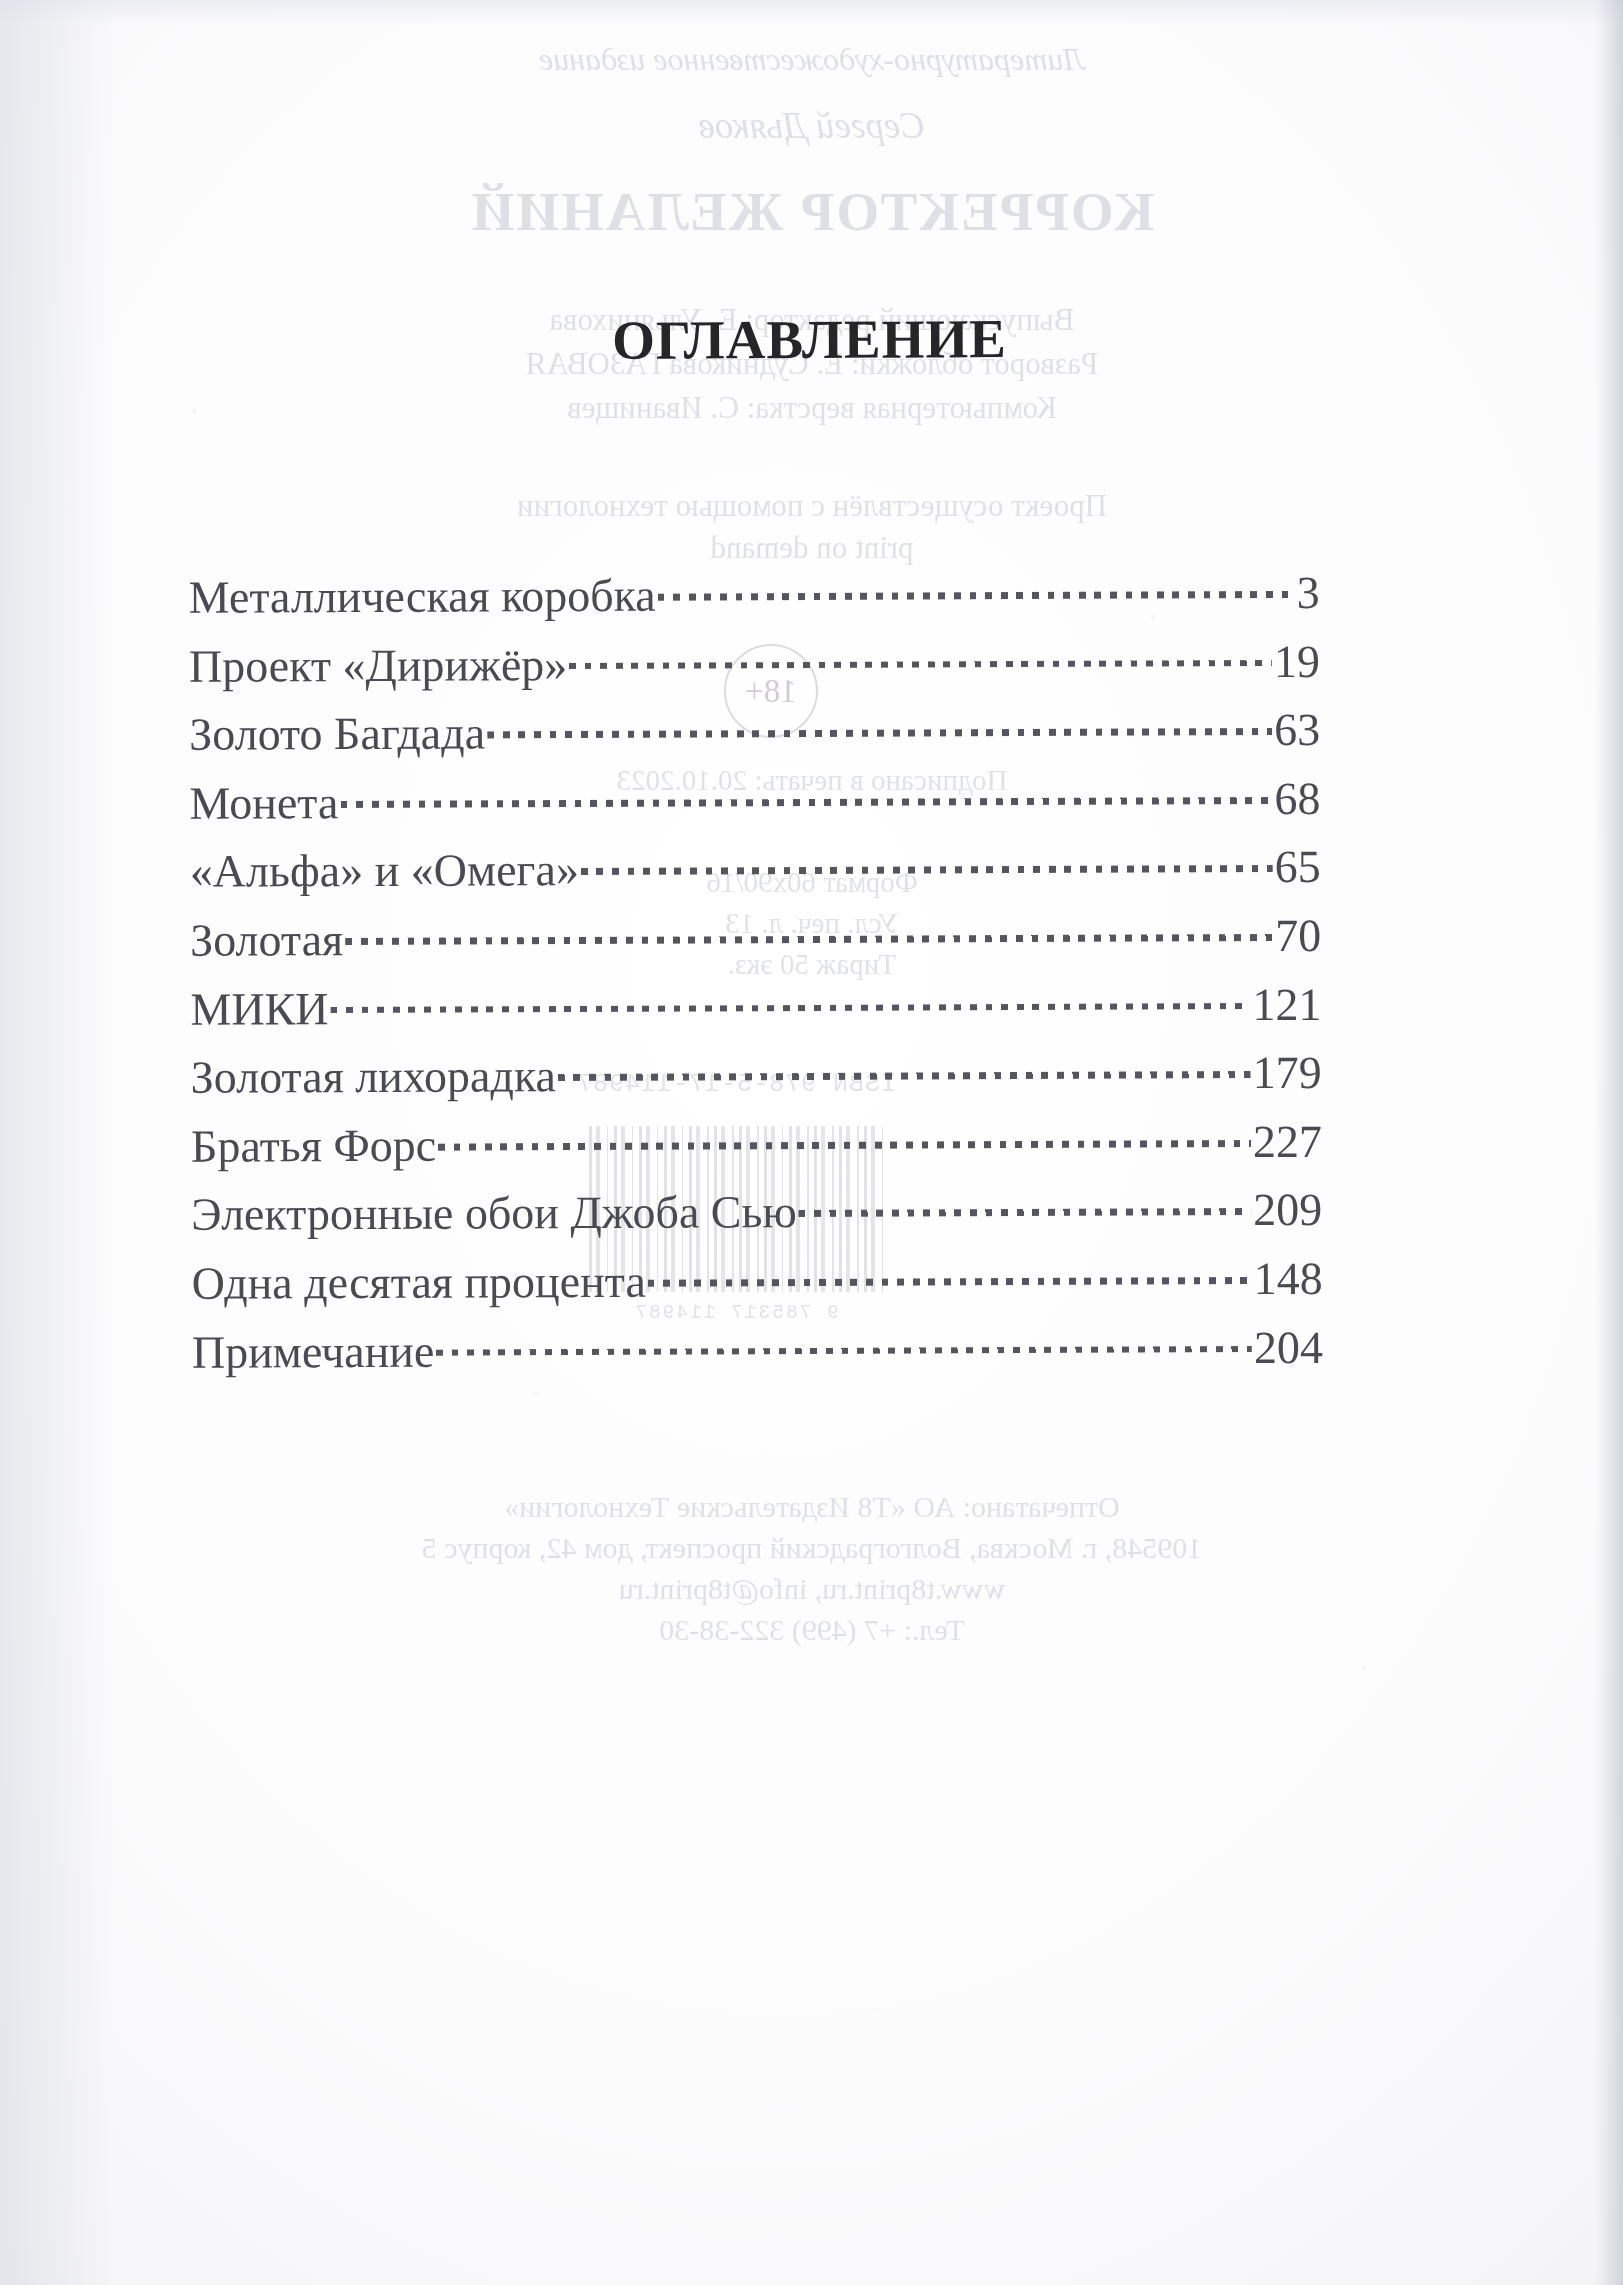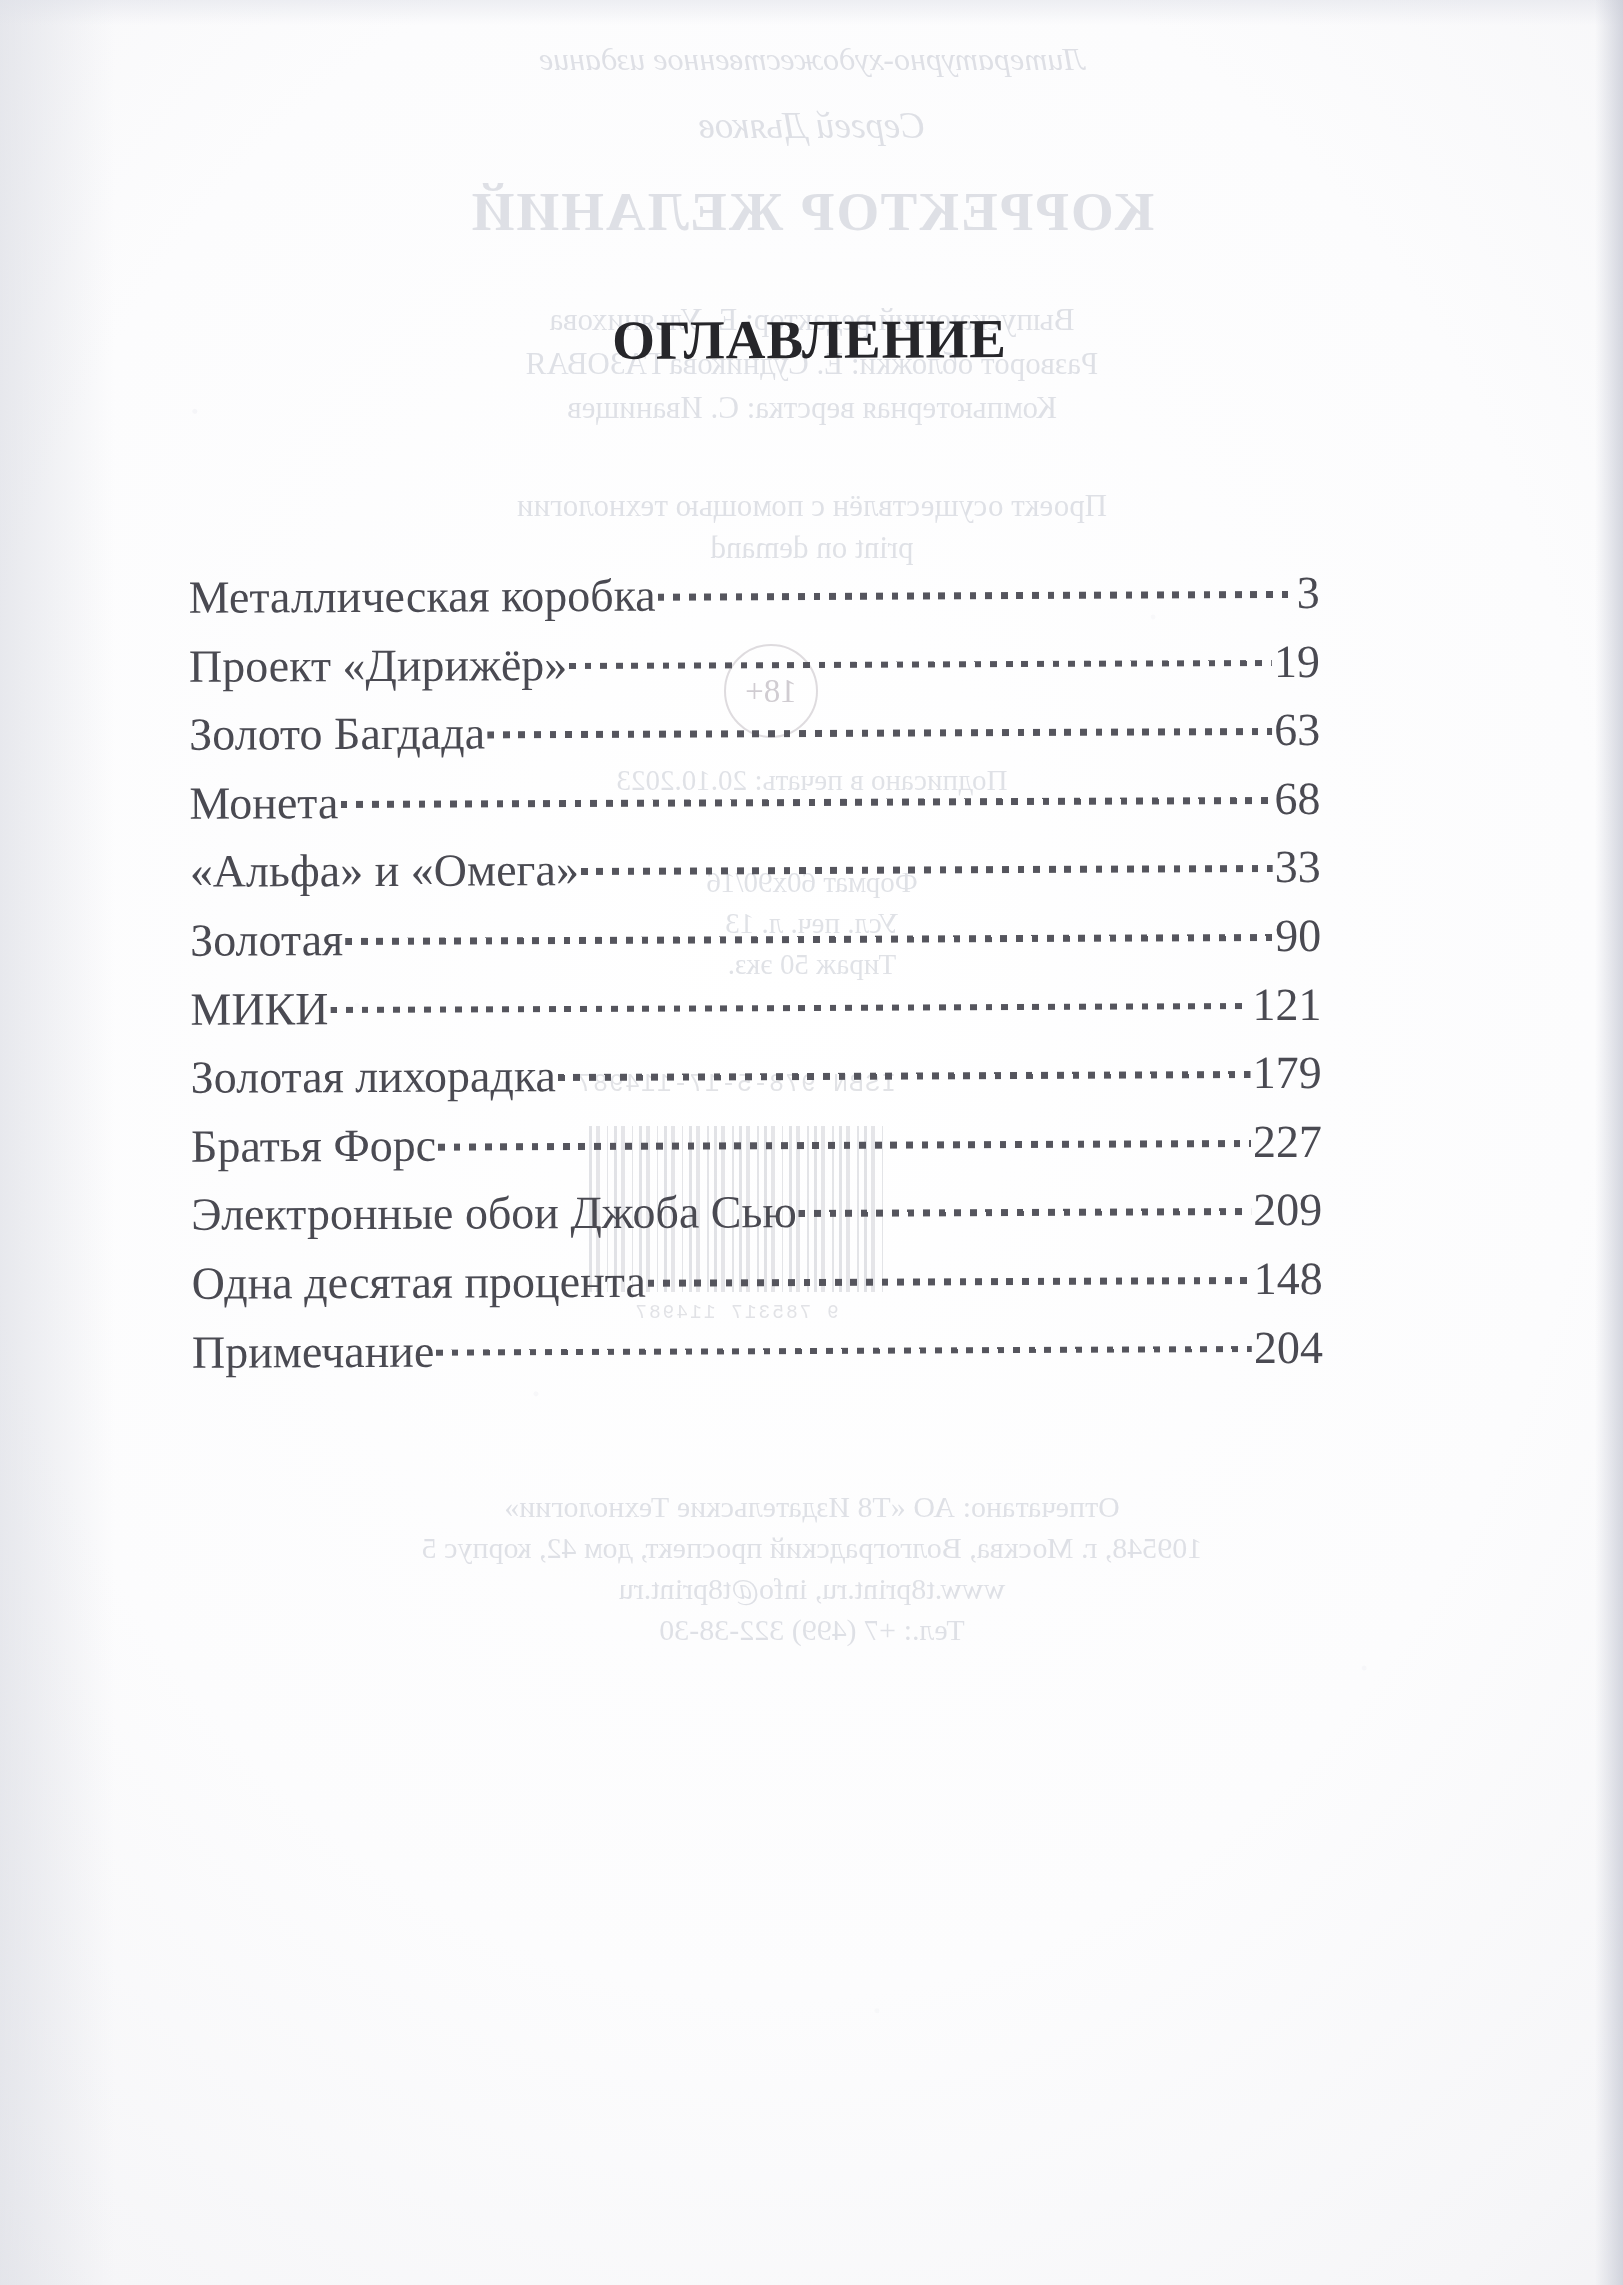--- a/index.html
+++ b/index.html
@@ -268,26 +268,26 @@
           <span class="toc-page">63</span>
         </div>
         <div class="toc-row">
           <span class="toc-label">Монета</span>
           <span class="toc-leader"></span>
           <span class="toc-page">68</span>
         </div>
         <div class="toc-row">
           <span class="toc-label">«Альфа» и «Омега»</span>
           <span class="toc-leader"></span>
-          <span class="toc-page">33</span>
+          <span class="toc-page">65</span>
         </div>
         <div class="toc-row">
           <span class="toc-label">Золотая</span>
           <span class="toc-leader"></span>
-          <span class="toc-page">90</span>
+          <span class="toc-page">70</span>
         </div>
         <div class="toc-row">
           <span class="toc-label">МИКИ</span>
           <span class="toc-leader"></span>
           <span class="toc-page">121</span>
         </div>
         <div class="toc-row">
           <span class="toc-label">Золотая лихорадка</span>
           <span class="toc-leader"></span>
           <span class="toc-page">179</span>

